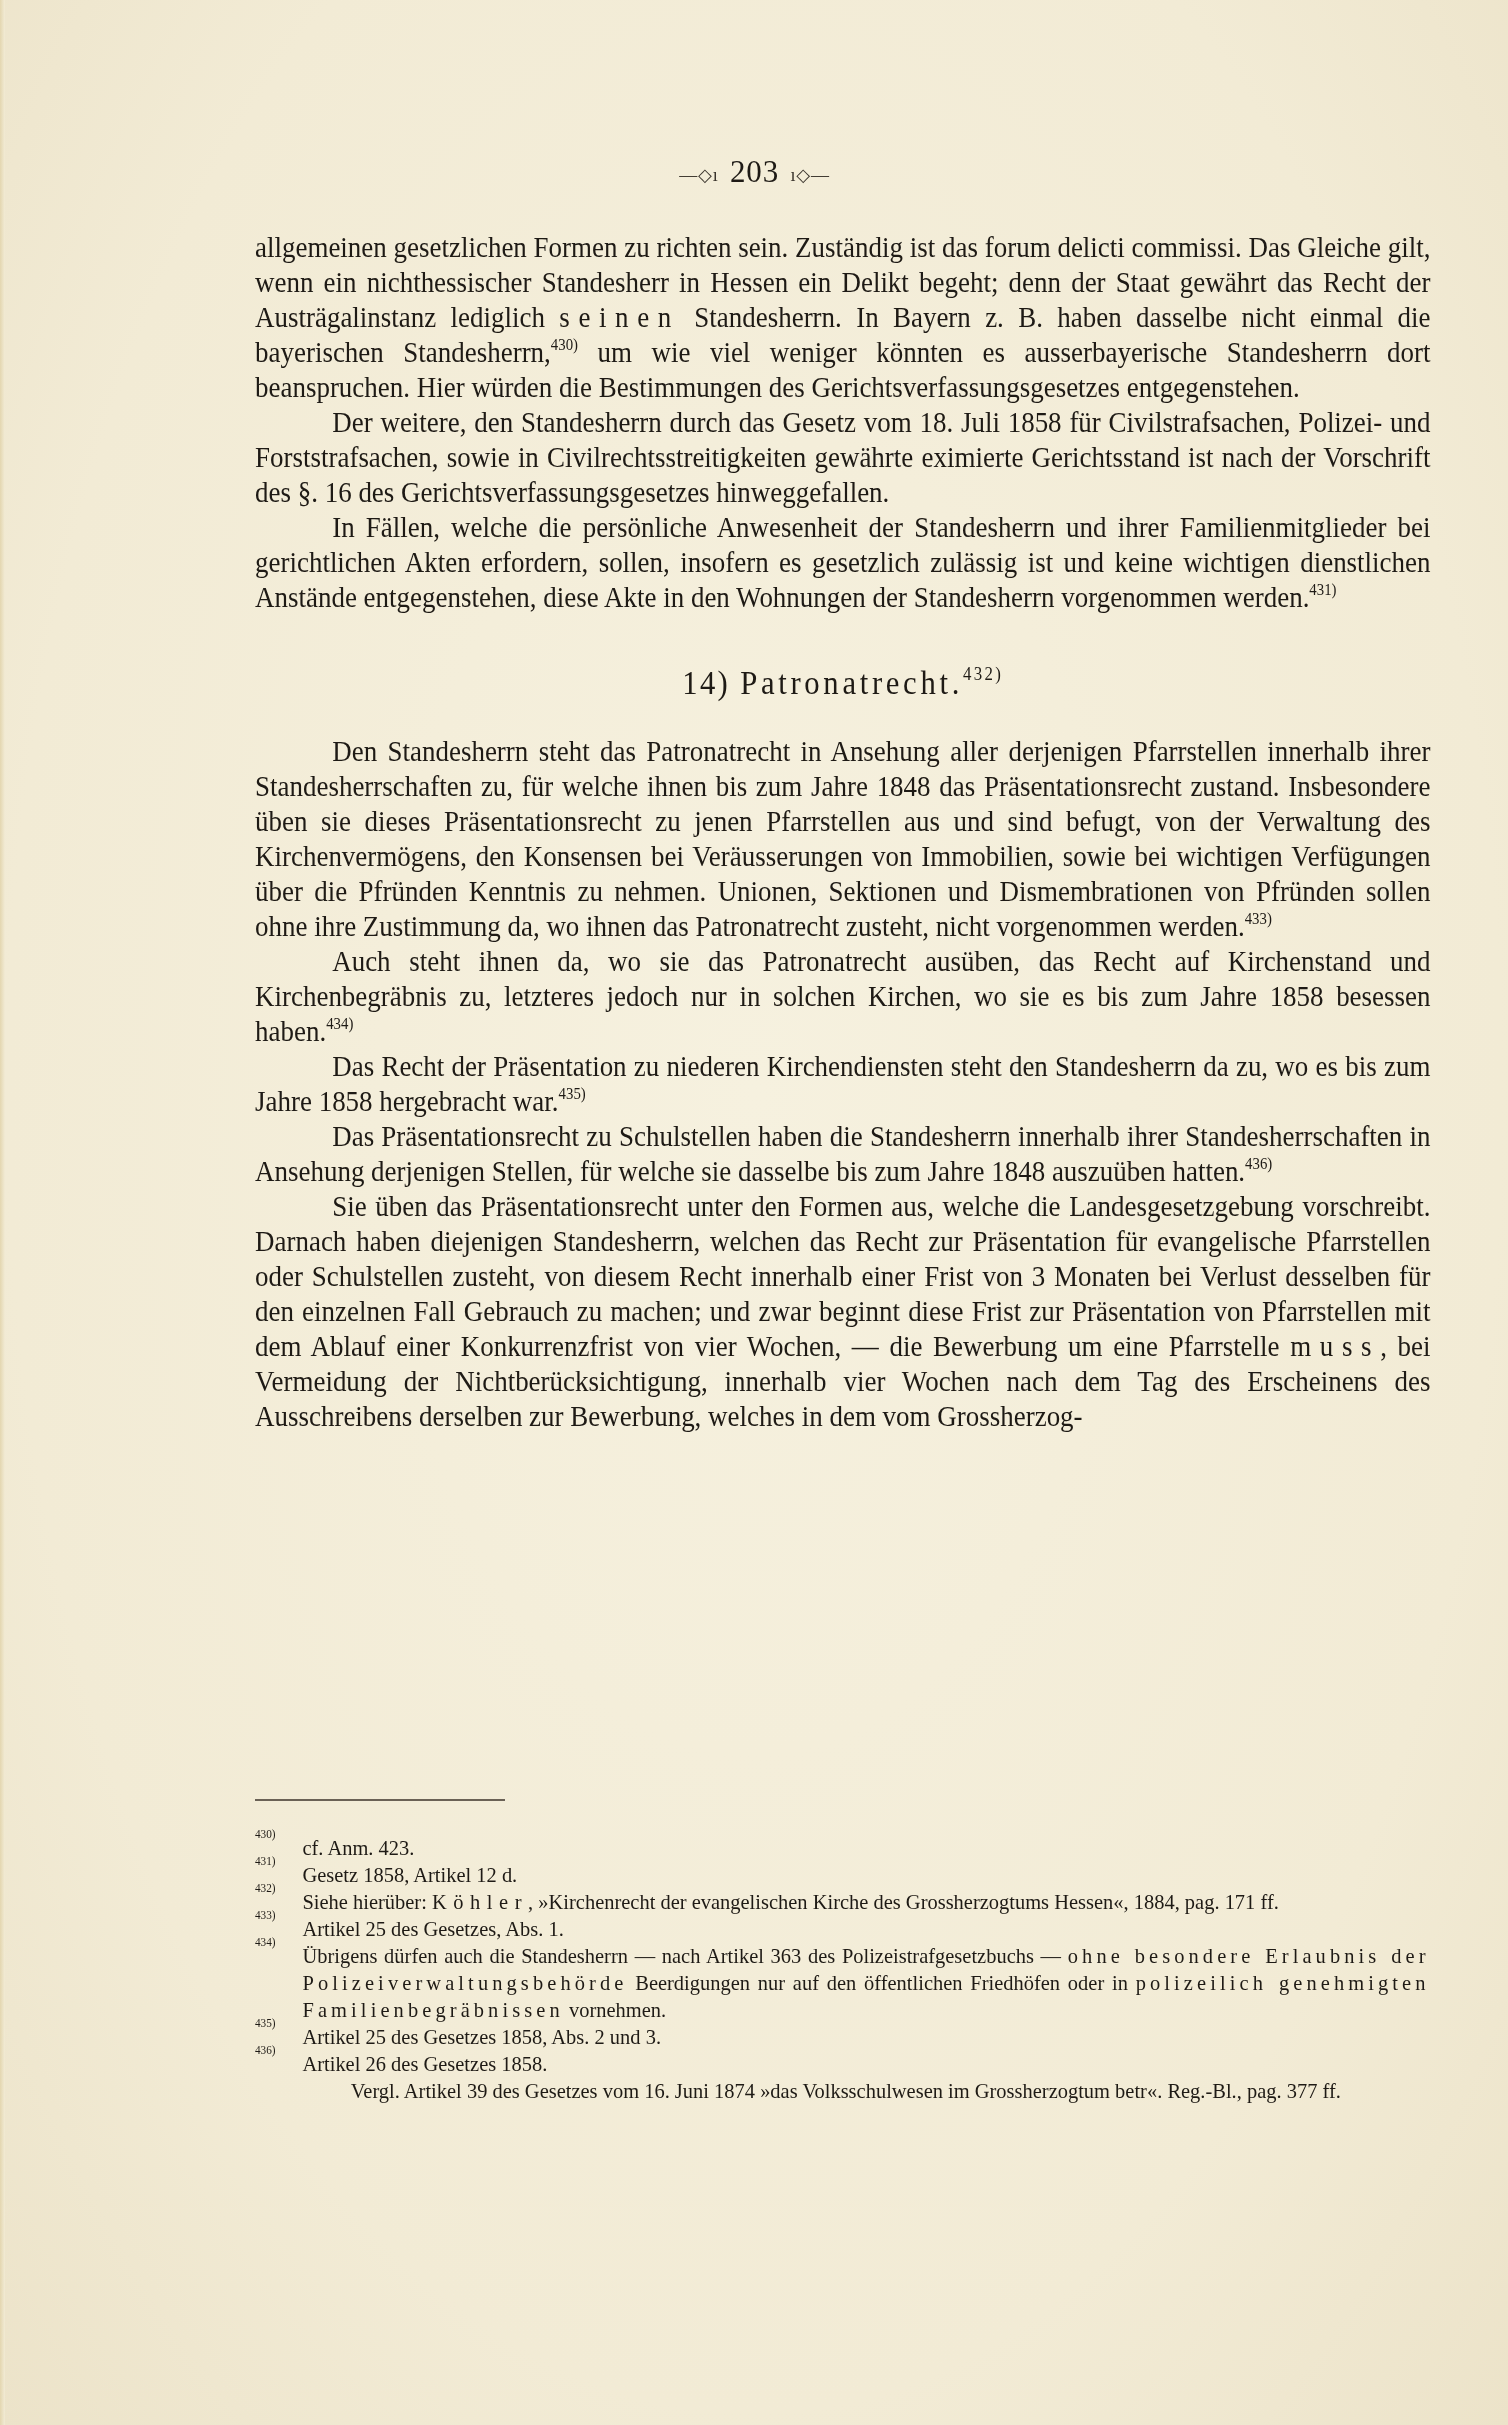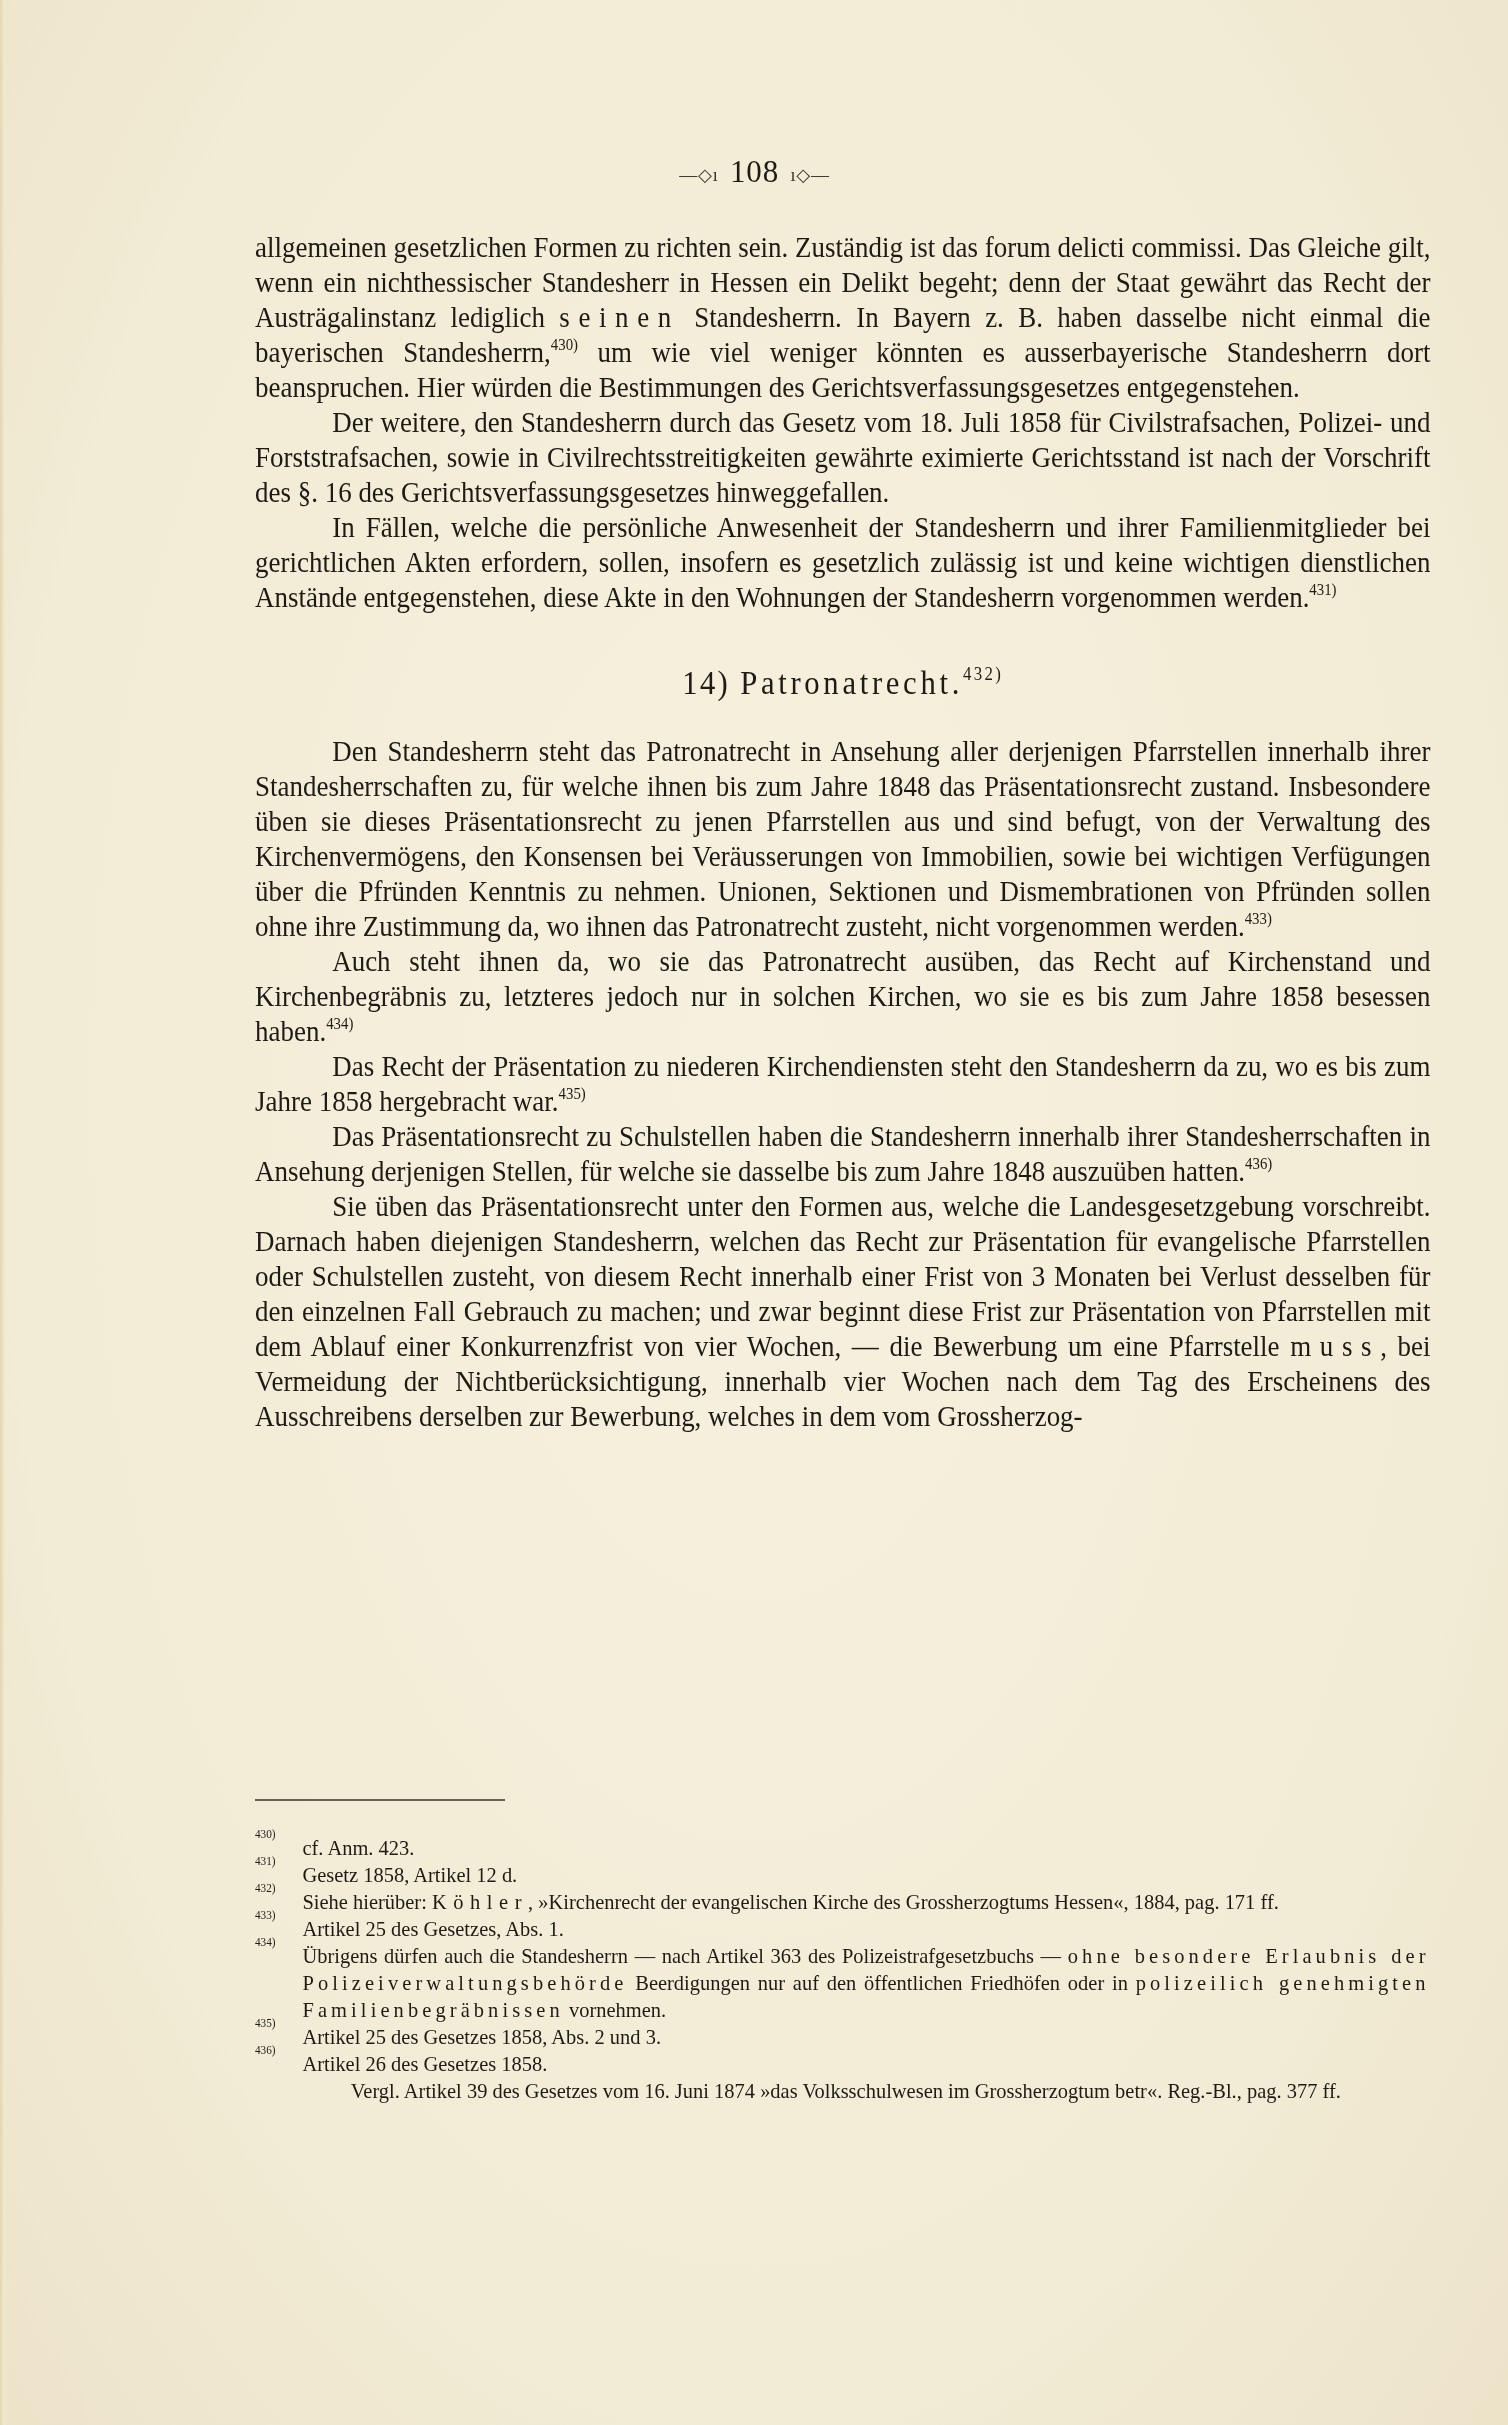--- a/index.html
+++ b/index.html
@@ -50,21 +50,21 @@
   .fn-text { flex: 1; text-align: justify; }
   .fn-extra { padding-left: 103px; text-align: justify; }
 </style>
 </head>
 <body>
 
 <div class="page">
   <div class="edge-left"></div>
 
   <div class="header">
-    <span class="ornament">—◇ı</span><span>108</span><span class="ornament">ı◇—</span>
+    <span class="ornament">—◇ı</span><span>203</span><span class="ornament">ı◇—</span>
   </div>
 
   <div class="body-text">
     <p class="noindent"><span>allgemeinen gesetzlichen Formen zu richten sein. Zuständig ist das forum delicti commissi. Das Gleiche gilt, wenn ein nichthessischer Standesherr in Hessen ein Delikt begeht; denn der Staat gewährt das Recht der Austrägalinstanz lediglich</span> <span class="spaced">seinen</span><span> Standesherrn. In Bayern z. B. haben dasselbe nicht einmal die bayerischen Standesherrn,</span><sup>430)</sup><span> um wie viel weniger könnten es ausserbayerische Standesherrn dort beanspruchen. Hier würden die Bestimmungen des Gerichtsverfassungsgesetzes entgegenstehen.</span></p>
     <p><span>Der weitere, den Standesherrn durch das Gesetz vom 18. Juli 1858 für Civilstrafsachen, Polizei- und Forststrafsachen, sowie in Civilrechtsstreitigkeiten gewährte eximierte Gerichtsstand ist nach der Vorschrift des §. 16 des Gerichtsverfassungsgesetzes hinweggefallen.</span></p>
     <p><span>In Fällen, welche die persönliche Anwesenheit der Standesherrn und ihrer Familienmitglieder bei gerichtlichen Akten erfordern, sollen, insofern es gesetzlich zulässig ist und keine wichtigen dienstlichen Anstände entgegenstehen, diese Akte in den Wohnungen der Standesherrn vorgenommen werden.</span><sup>431)</sup></p>
 
     <p class="section-title"><span>14)</span> <span class="spaced" style="letter-spacing:0.12em">Patronatrecht.</span><sup>432)</sup></p>
 
     <p><span>Den Standesherrn steht das Patronatrecht in Ansehung aller derjenigen Pfarrstellen innerhalb ihrer Standesherrschaften zu, für welche ihnen bis zum Jahre 1848 das Präsentationsrecht zustand. Insbesondere üben sie dieses Präsentationsrecht zu jenen Pfarrstellen aus und sind befugt, von der Verwaltung des Kirchenvermögens, den Konsensen bei Veräusserungen von Immobilien, sowie bei wichtigen Verfügungen über die Pfründen Kenntnis zu nehmen. Unionen, Sektionen und Dismembrationen von Pfründen sollen ohne ihre Zustimmung da, wo ihnen das Patronatrecht zusteht, nicht vorgenommen werden.</span><sup>433)</sup></p>

